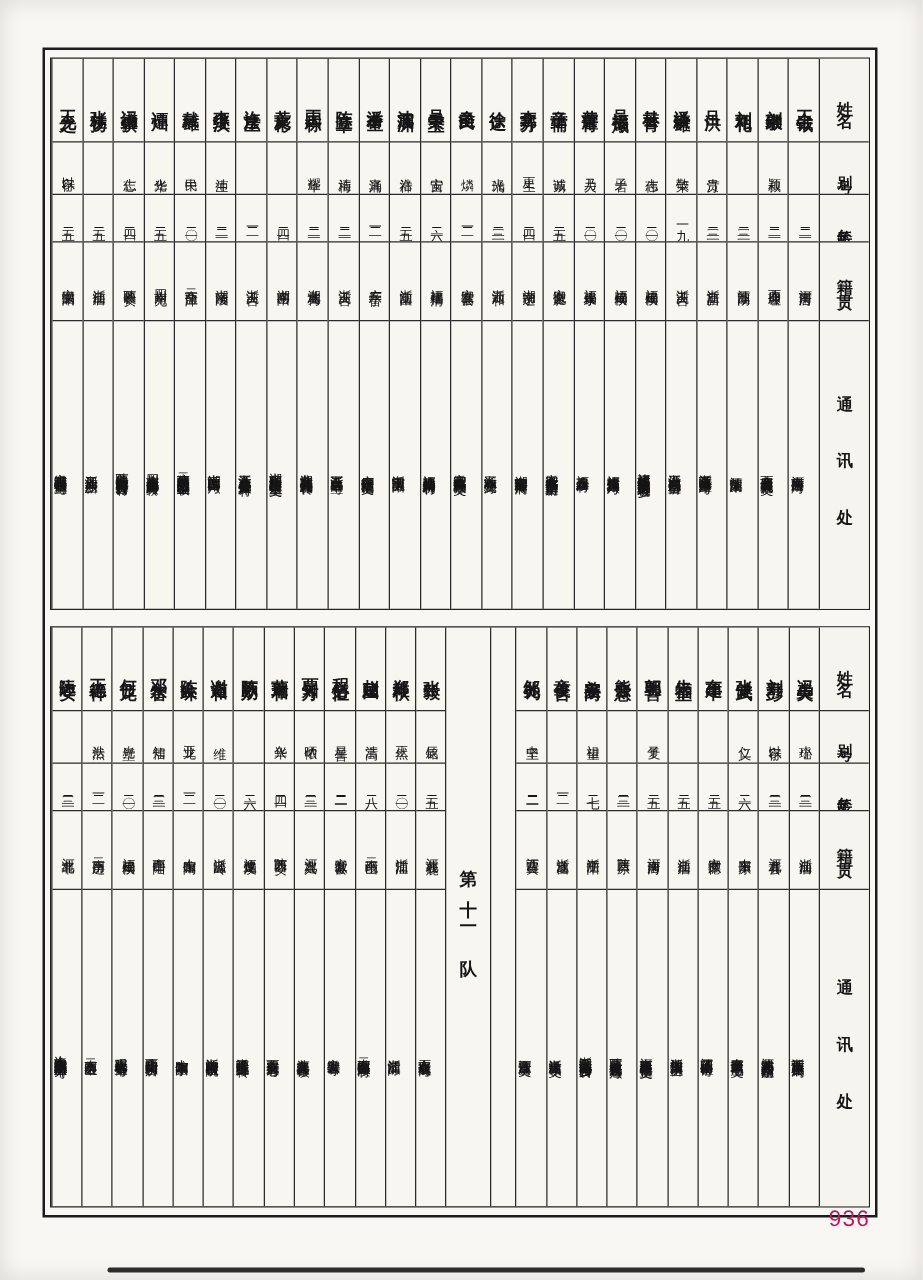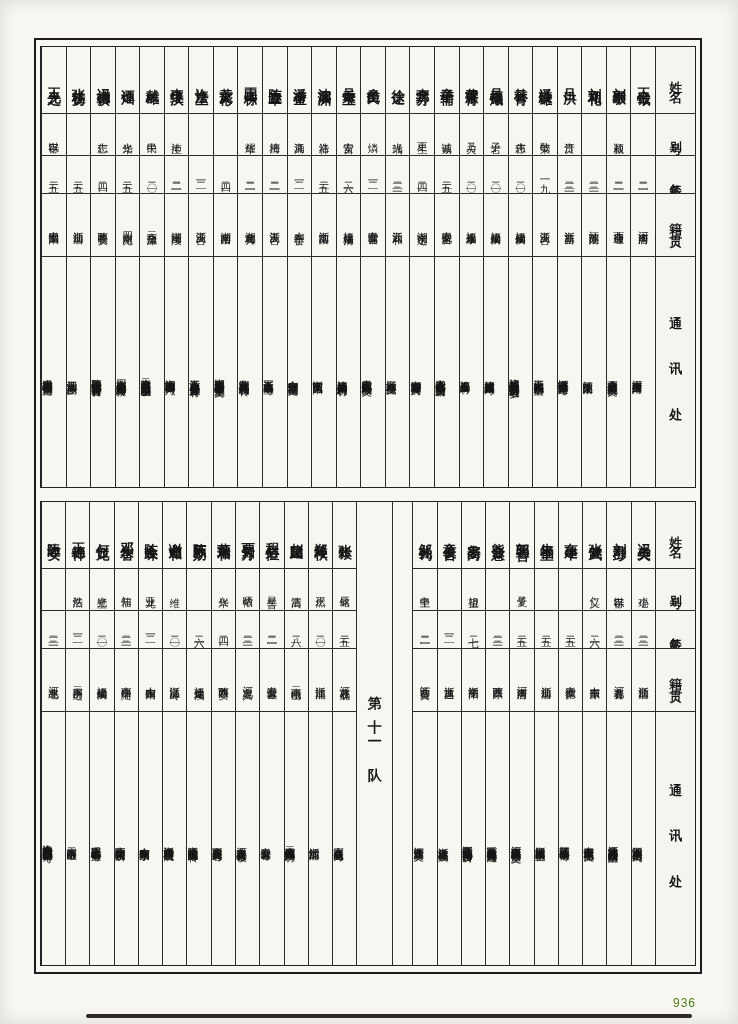--- a/index.html
+++ b/index.html
@@ -62,22 +62,22 @@
   .native-txt { font-size:10.5px; letter-spacing:1px; }
   .addr-txt   { font-size:10.5px; letter-spacing:.5px; }
   .h-name   { font-size:13px; font-weight:700; letter-spacing:9px;  }
   .h-alias  { font-size:12px; font-weight:700; letter-spacing:4px;  }
   .h-age    { font-size:12px; font-weight:700; letter-spacing:2px;  }
   .h-native { font-size:13px; font-weight:700; letter-spacing:12px; }
   .h-contact{ font-size:13px; font-weight:700; letter-spacing:46px; }
   .tallcell { flex:1 1 auto; border-bottom:none; display:flex; align-items:center; justify-content:center; }
   .unit-txt { font-size:14px; font-weight:700; letter-spacing:24px; }
   .page-number {
-    position:absolute; right:42px; bottom:14px;
-    font-size:12px; color:#4d7c0f; letter-spacing:1px;
+    position:absolute; right:42px; bottom:38px;
+    font-size:18px; color:#be185d; letter-spacing:1px;
   }
   .scan-line {
     position:absolute; left:86px; right:46px; bottom:6px; height:4px;
     background:#101010; opacity:.88; border-radius:2px;
   }
 </style>
 </head>
 <body>
 
 <div class="page">

